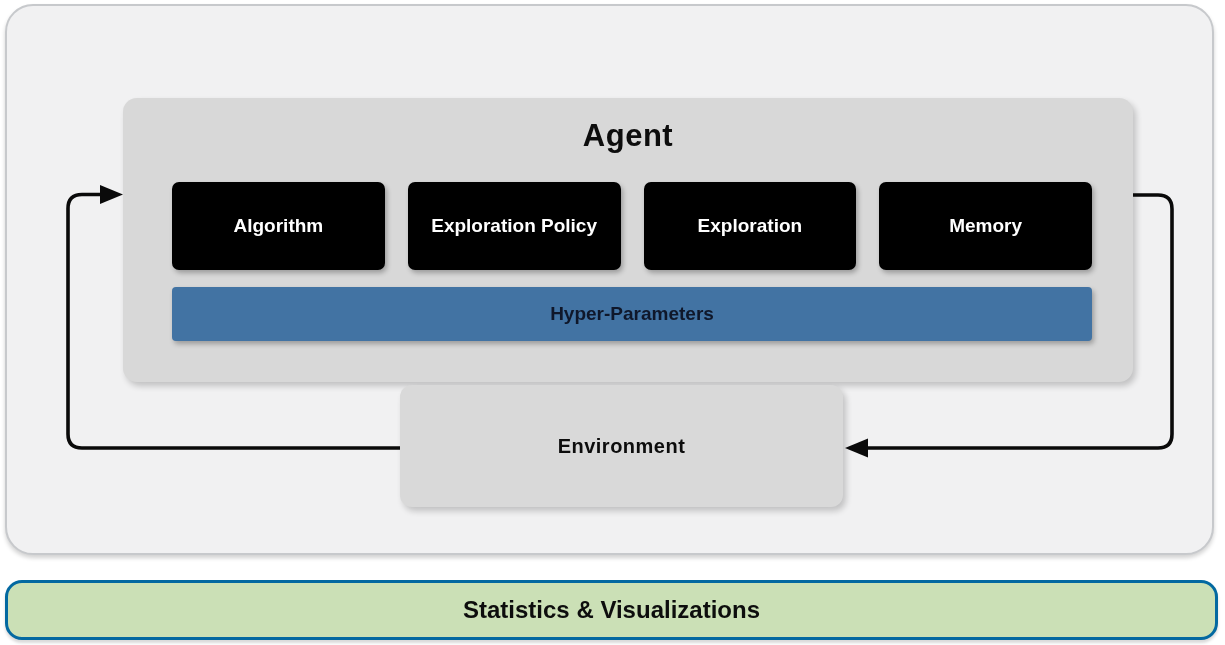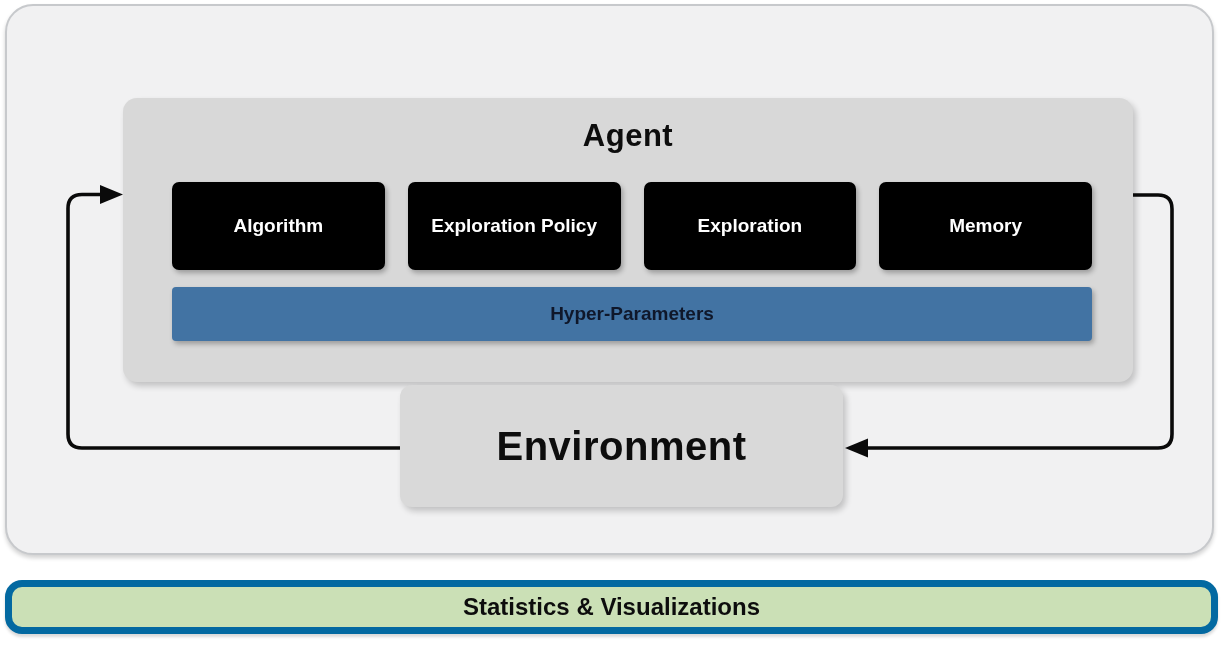--- a/index.html
+++ b/index.html
@@ -77,33 +77,33 @@
 
   .environment-box {
     position: absolute;
     left: 400px; top: 385px;
     width: 443px; height: 122px;
     background: #d9d9d9;
     border-radius: 12px;
     display: flex;
     align-items: center;
     justify-content: center;
-    font-size: 40px;
+    font-size: 20px;
     font-weight: bold;
     color: #0d0d0d;
     letter-spacing: 0.5px;
     box-shadow: 3px 4px 6px rgba(0,0,0,0.20);
   }
 
   .stats-bar {
     position: absolute;
     left: 5px; top: 580px;
-    width: 1213px; height: 54px;
+    width: 1213px; height: 60px;
     background: #cbe0b6;
-    border: 7px solid #0369a1;
+    border: 3px solid #0369a1;
     border-radius: 17px;
     display: flex;
     align-items: center;
     justify-content: center;
     font-size: 24px;
     font-weight: bold;
     color: #0d0d0d;
     box-shadow: 0 3px 3px rgba(0,0,0,0.15);
   }
 

